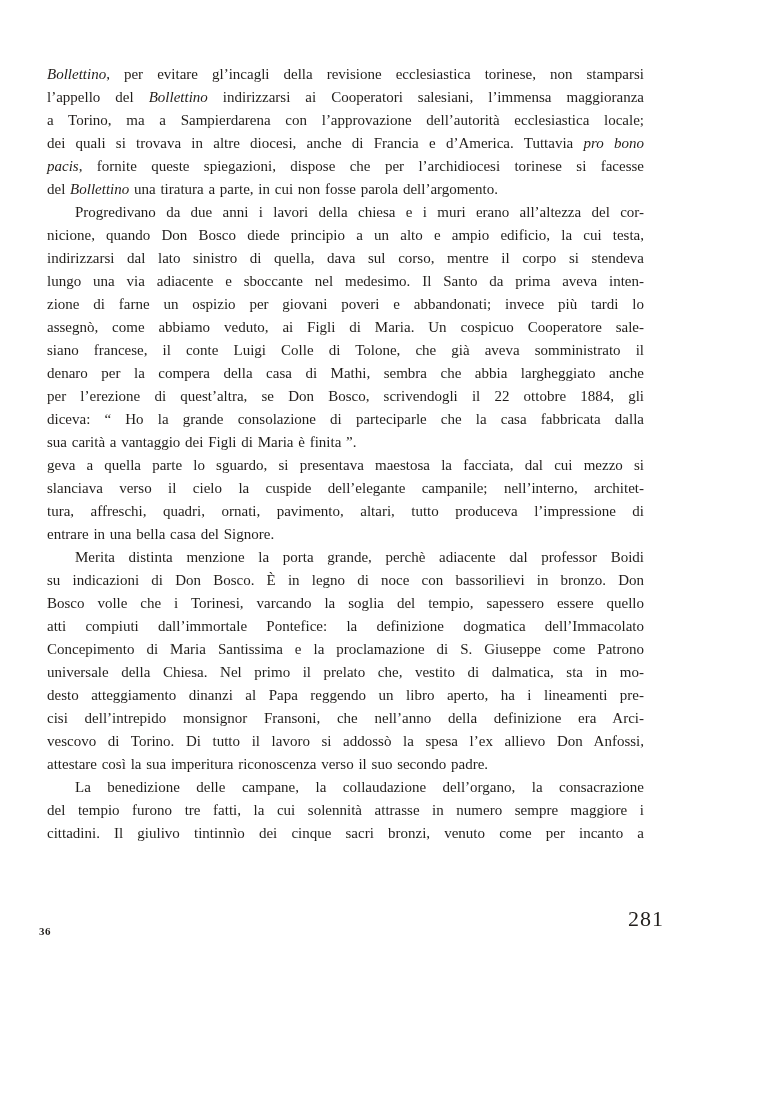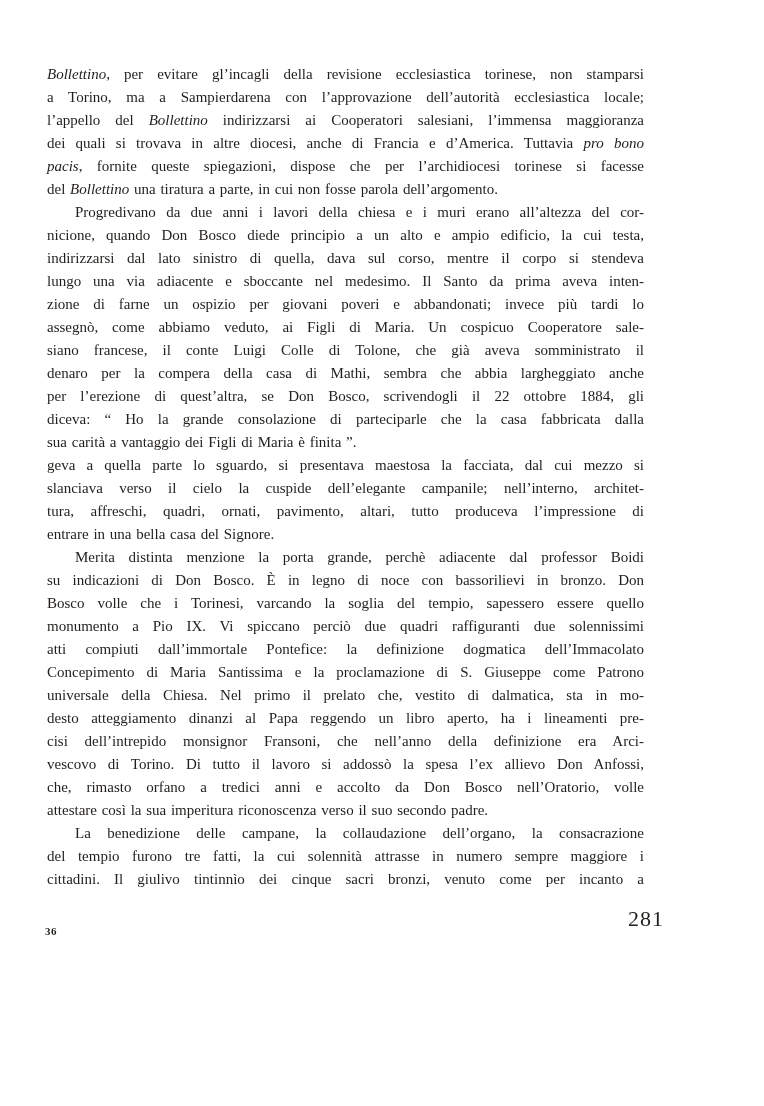--- a/index.html
+++ b/index.html
@@ -37,37 +37,37 @@
   .page-number {
     position: absolute;
     left: 628px;
     top: 906px;
     font-size: 22px;
     line-height: 26px;
     letter-spacing: 1px;
   }
   .signature-mark {
     position: absolute;
-    left: 45px;
+    left: 39px;
     top: 925px;
     font-size: 11px;
     line-height: 13px;
     font-weight: 700;
     letter-spacing: 0.5px;
   }
 </style>
 </head>
 <body>
 
 <div class="page">
   <div class="text-block">
       <div class="paragraph">
         <div class="text-line"><span class="it">Bollettino</span><span>, per evitare gl’incagli della revisione ecclesiastica torinese, non stamparsi</span></div>
+        <div class="text-line"><span>l’appello del </span><span class="it">Bollettino</span><span> indirizzarsi ai Cooperatori salesiani, l’immensa maggioranza</span></div>
         <div class="text-line"><span>a Torino, ma a Sampierdarena con l’approvazione dell’autorità ecclesiastica locale;</span></div>
-        <div class="text-line"><span>l’appello del </span><span class="it">Bollettino</span><span> indirizzarsi ai Cooperatori salesiani, l’immensa maggioranza</span></div>
         <div class="text-line"><span>dei quali si trovava in altre diocesi, anche di Francia e d’America. Tuttavia </span><span class="it">pro bono</span></div>
         <div class="text-line"><span class="it">pacis</span><span>, fornite queste spiegazioni, dispose che per l’archidiocesi torinese si facesse</span></div>
         <div class="text-line last"><span>del </span><span class="it">Bollettino</span><span> una tiratura a parte, in cui non fosse parola dell’argomento.</span></div>
       </div>
       <div class="paragraph">
         <div class="text-line indent"><span>Progredivano da due anni i lavori della chiesa e i muri erano all’altezza del cor-</span></div>
         <div class="text-line"><span>nicione, quando Don Bosco diede principio a un alto e ampio edificio, la cui testa,</span></div>
         <div class="text-line"><span>indirizzarsi dal lato sinistro di quella, dava sul corso, mentre il corpo si stendeva</span></div>
         <div class="text-line"><span>lungo una via adiacente e sboccante nel medesimo. Il Santo da prima aveva inten-</span></div>
         <div class="text-line"><span>zione di farne un ospizio per giovani poveri e abbandonati; invece più tardi lo</span></div>
@@ -81,28 +81,26 @@
       <div class="paragraph">
         <div class="text-line"><span>geva a quella parte lo sguardo, si presentava maestosa la facciata, dal cui mezzo si</span></div>
         <div class="text-line"><span>slanciava verso il cielo la cuspide dell’elegante campanile; nell’interno, architet-</span></div>
         <div class="text-line"><span>tura, affreschi, quadri, ornati, pavimento, altari, tutto produceva l’impressione di</span></div>
         <div class="text-line last"><span>entrare in una bella casa del Signore.</span></div>
       </div>
       <div class="paragraph">
         <div class="text-line indent"><span>Merita distinta menzione la porta grande, perchè adiacente dal professor Boidi</span></div>
         <div class="text-line"><span>su indicazioni di Don Bosco. È in legno di noce con bassorilievi in bronzo. Don</span></div>
         <div class="text-line"><span>Bosco volle che i Torinesi, varcando la soglia del tempio, sapessero essere quello</span></div>
-        <div class="text-line"><span>monumento a Pio IX. Vi spiccano perciò due quadri raffiguranti due solennissimi</span></div>
         <div class="text-line"><span>atti compiuti dall’immortale Pontefice: la definizione dogmatica dell’Immacolato</span></div>
         <div class="text-line"><span>Concepimento di Maria Santissima e la proclamazione di S. Giuseppe come Patrono</span></div>
         <div class="text-line"><span>universale della Chiesa. Nel primo il prelato che, vestito di dalmatica, sta in mo-</span></div>
         <div class="text-line"><span>desto atteggiamento dinanzi al Papa reggendo un libro aperto, ha i lineamenti pre-</span></div>
         <div class="text-line"><span>cisi dell’intrepido monsignor Fransoni, che nell’anno della definizione era Arci-</span></div>
         <div class="text-line"><span>vescovo di Torino. Di tutto il lavoro si addossò la spesa l’ex allievo Don Anfossi,</span></div>
-        <div class="text-line"><span>che, rimasto orfano a tredici anni e accolto da Don Bosco nell’Oratorio, volle</span></div>
         <div class="text-line last"><span>attestare così la sua imperitura riconoscenza verso il suo secondo padre.</span></div>
       </div>
       <div class="paragraph">
         <div class="text-line indent"><span>La benedizione delle campane, la collaudazione dell’organo, la consacrazione</span></div>
         <div class="text-line"><span>del tempio furono tre fatti, la cui solennità attrasse in numero sempre maggiore i</span></div>
         <div class="text-line"><span>cittadini. Il giulivo tintinnìo dei cinque sacri bronzi, venuto come per incanto a</span></div>
       </div>
     </div>
   <div class="signature-mark">36</div>
   <div class="page-number">281</div>

